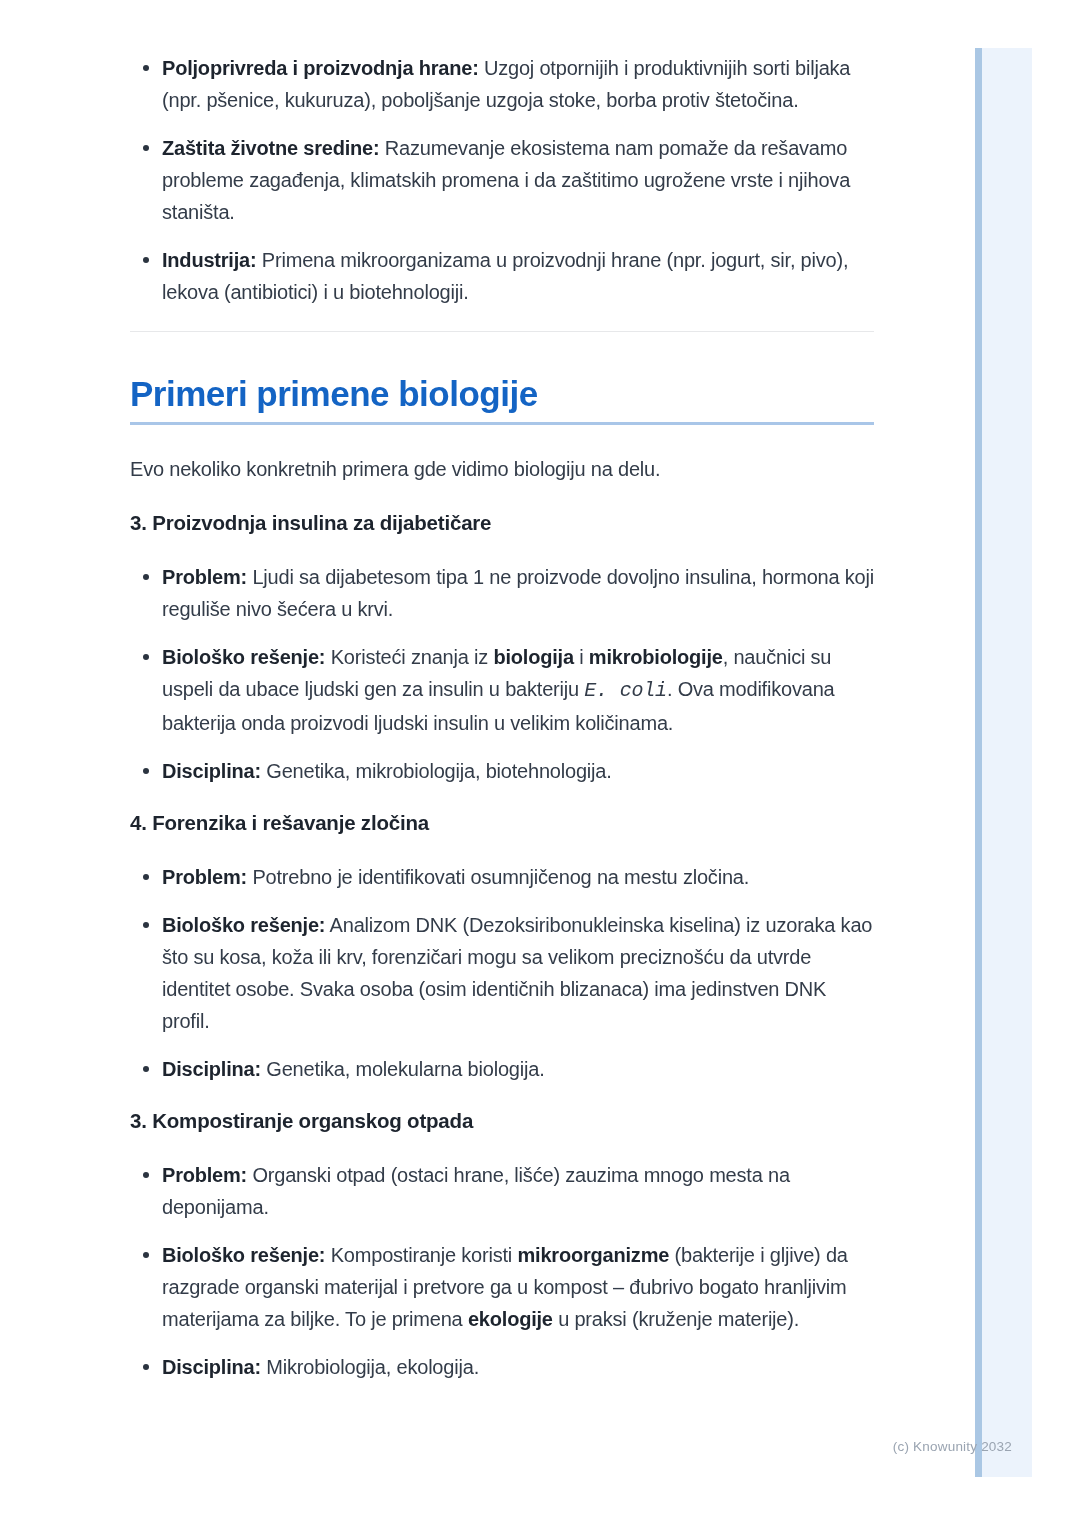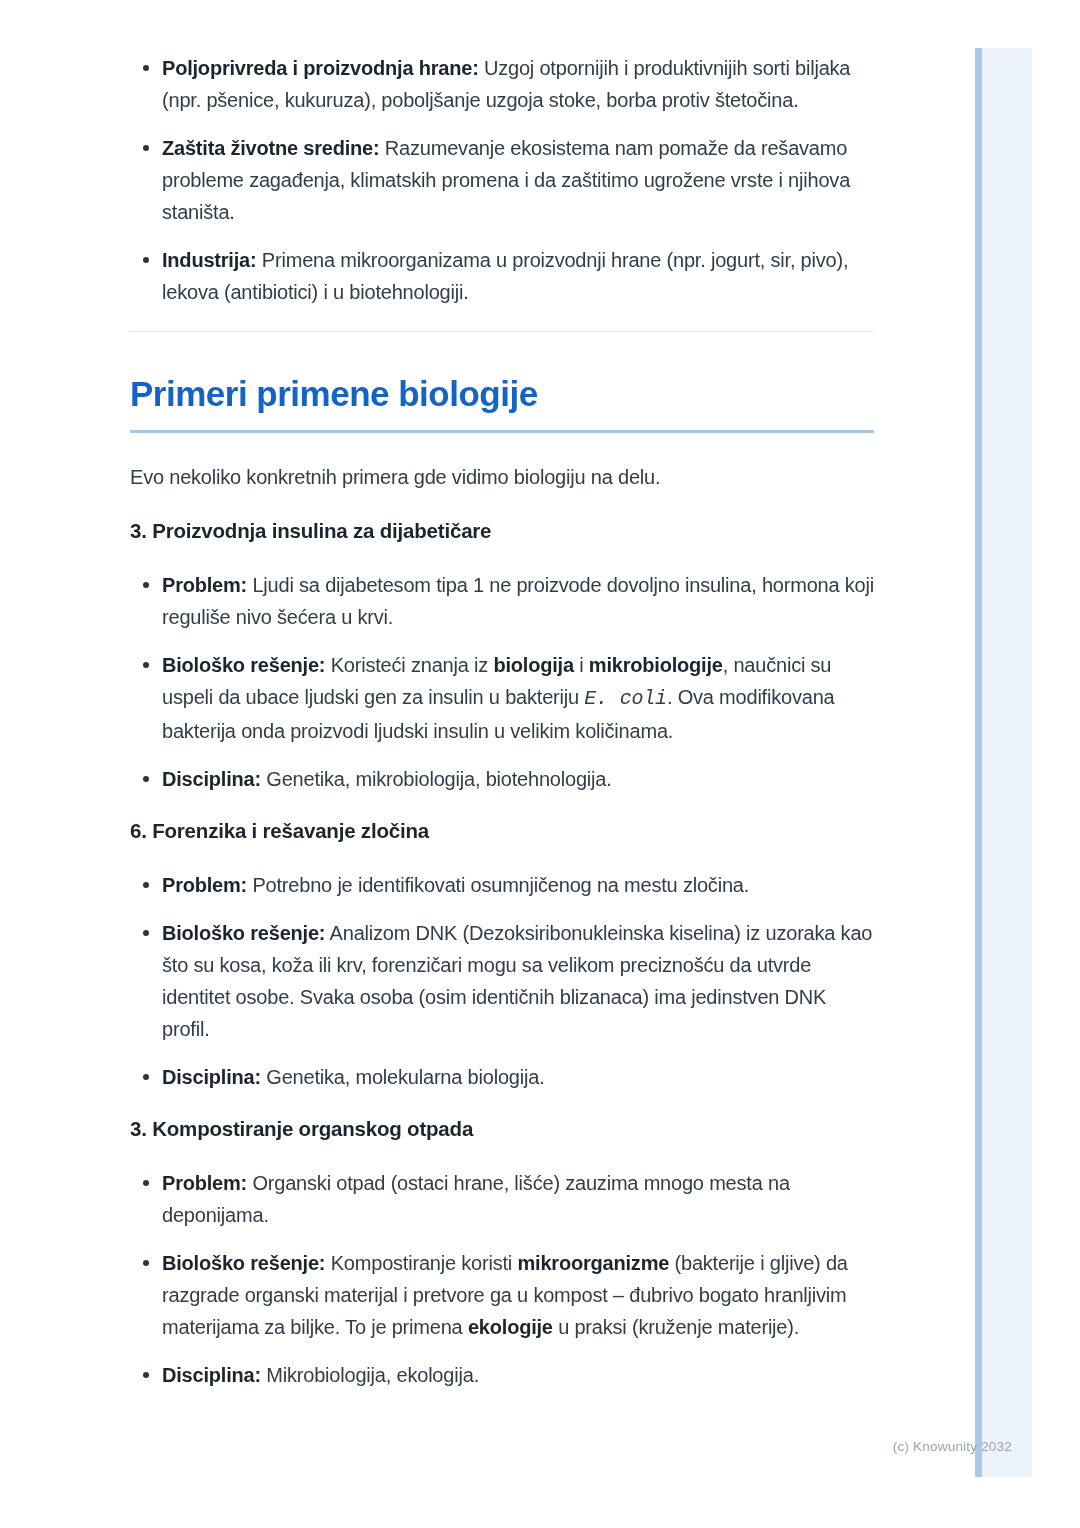--- a/index.html
+++ b/index.html
@@ -39,21 +39,21 @@
   }
   .b{font-weight:700;color:var(--text-strong);}
   .i{font-style:italic;font-family:Liberation Mono, monospace;}
   hr.divider{
     border:none;border-top:1px solid var(--divider-gray);
     margin:23px 0 0 0;
   }
   h1.page-title{
     font-size:35px;line-height:44px;font-weight:700;letter-spacing:-0.5px;
     color:var(--accent-blue);
-    margin:40px 0 28px 0;padding-bottom:14px;
+    margin:40px 0 28px 0;padding-bottom:6px;
     border-bottom:3px solid var(--underline-blue);
   }
   p.intro{margin:0 0 22px 0;}
   h3.example-heading{
     font-size:20.5px;line-height:32px;font-weight:700;letter-spacing:-0.2px;
     color:var(--text-strong);
     margin:0 0 22px 0;
   }
   .page-edge{
     position:absolute;left:975px;top:48px;width:50px;height:1429px;
@@ -88,21 +88,21 @@
 
   <p class="intro">Evo nekoliko konkretnih primera gde vidimo biologiju na delu.</p>
 
   <h3 class="example-heading">3. Proizvodnja insulina za dijabetičare</h3>
   <ul class="bullets">
     <li><span class="b">Problem:</span><span> Ljudi sa dijabetesom tipa 1 ne proizvode dovoljno insulina, hormona koji reguliše nivo šećera u krvi.</span></li>
     <li><span class="b">Biološko rešenje:</span><span> Koristeći znanja iz </span><span class="b">biologija</span><span> i </span><span class="b">mikrobiologije</span><span>, naučnici su uspeli da ubace ljudski gen za insulin u bakteriju </span><span class="i">E. coli</span><span>. Ova modifikovana bakterija onda proizvodi ljudski insulin u velikim količinama.</span></li>
     <li><span class="b">Disciplina:</span><span> Genetika, mikrobiologija, biotehnologija.</span></li>
   </ul>
 
-  <h3 class="example-heading">6. Forenzika i rešavanje zločina</h3>
+  <h3 class="example-heading">4. Forenzika i rešavanje zločina</h3>
   <ul class="bullets">
     <li><span class="b">Problem:</span><span> Potrebno je identifikovati osumnjičenog na mestu zločina.</span></li>
     <li><span class="b">Biološko rešenje:</span><span> Analizom DNK (Dezoksiribonukleinska kiselina) iz uzoraka kao što su kosa, koža ili krv, forenzičari mogu sa velikom preciznošću da utvrde identitet osobe. Svaka osoba (osim identičnih blizanaca) ima jedinstven DNK profil.</span></li>
     <li><span class="b">Disciplina:</span><span> Genetika, molekularna biologija.</span></li>
   </ul>
 
   <h3 class="example-heading">3. Kompostiranje organskog otpada</h3>
   <ul class="bullets">
     <li><span class="b">Problem:</span><span> Organski otpad (ostaci hrane, lišće) zauzima mnogo mesta na deponijama.</span></li>
     <li><span class="b">Biološko rešenje:</span><span> Kompostiranje koristi </span><span class="b">mikroorganizme</span><span> (bakterije i gljive) da razgrade organski materijal i pretvore ga u kompost – đubrivo bogato hranljivim materijama za biljke. To je primena </span><span class="b">ekologije</span><span> u praksi (kruženje materije).</span></li>

